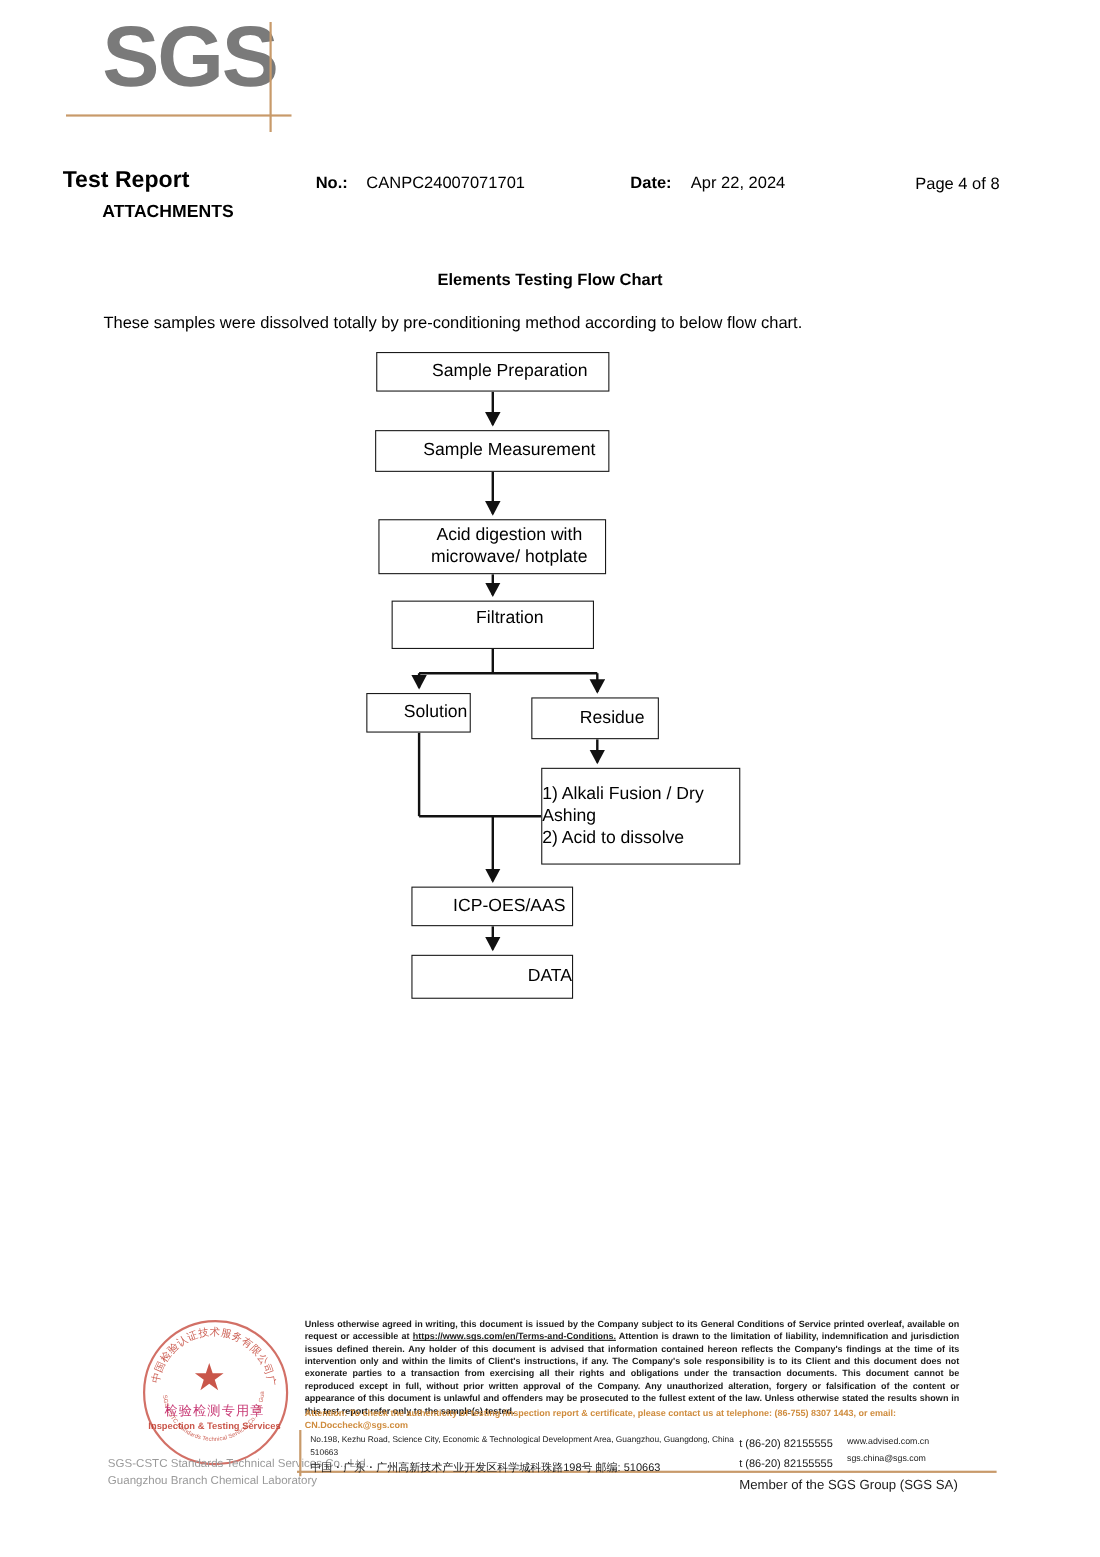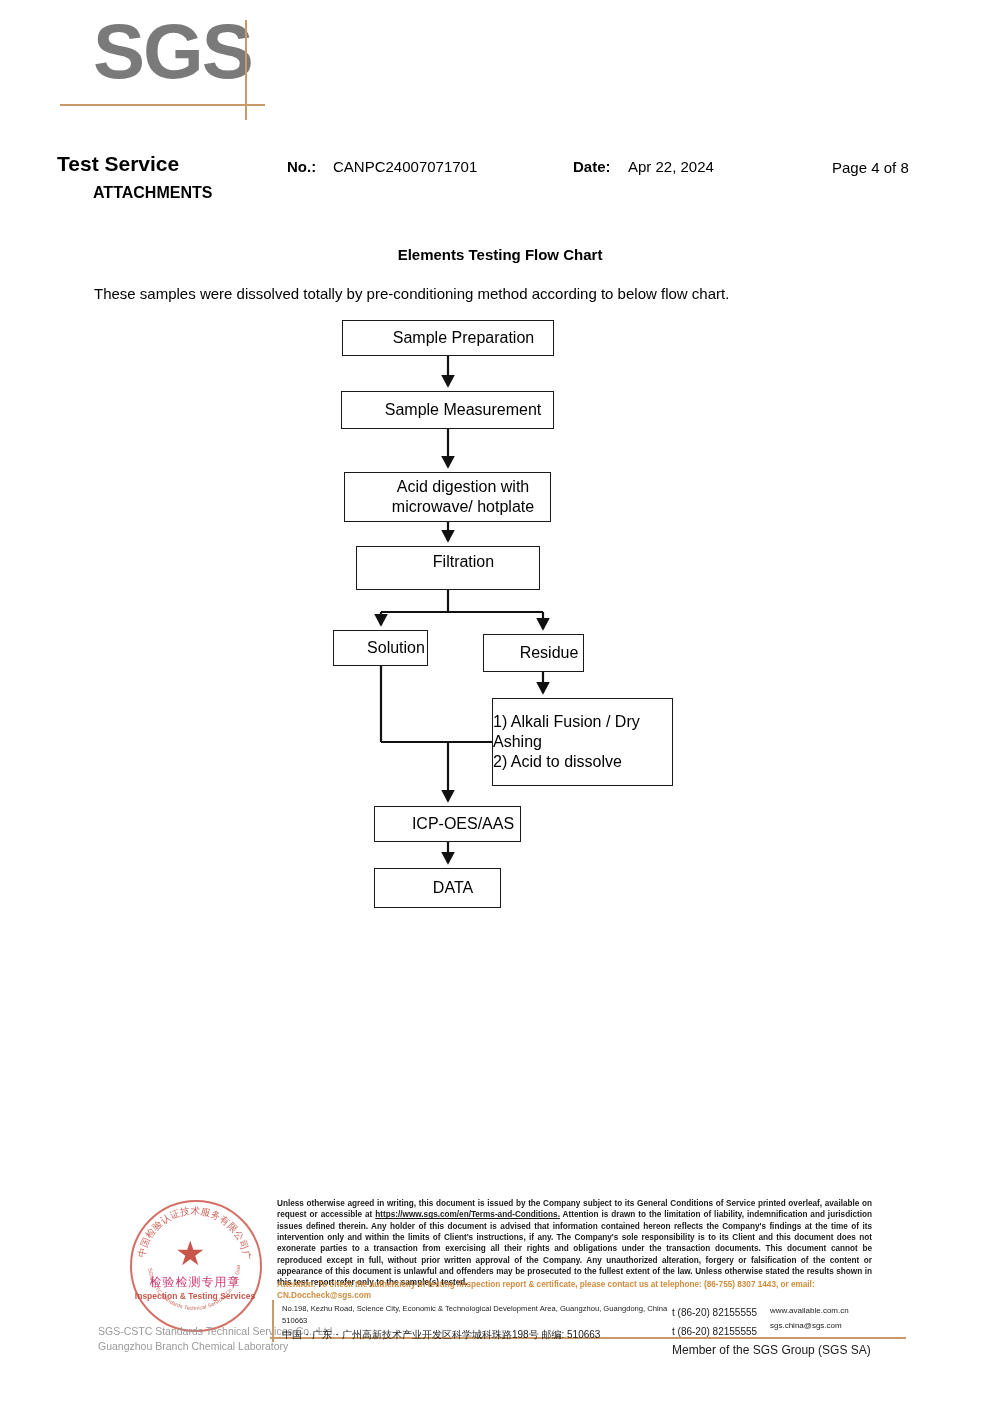--- a/index.html
+++ b/index.html
@@ -293,21 +293,21 @@
 <body>
 
 <div id="page">
 
   <div id="logo-wrap">
     <div id="logo-text">SGS</div>
     <div id="logo-hline"></div>
     <div id="logo-vline"></div>
   </div>
 
-  <div class="hdr" id="hdr-title">Test Service</div>
+  <div class="hdr" id="hdr-title">Test Report</div>
   <div class="hdr" id="hdr-sub">ATTACHMENTS</div>
   <div class="hdr" id="hdr-no-label">No.:</div>
   <div class="hdr" id="hdr-no-value">CANPC24007071701</div>
   <div class="hdr" id="hdr-date-label">Date:</div>
   <div class="hdr" id="hdr-date-value">Apr 22, 2024</div>
   <div class="hdr" id="hdr-page">Page 4 of 8</div>
 
   <div id="chart-title">Elements Testing Flow Chart</div>
   <div id="intro">These samples were dissolved totally by pre-conditioning method according to below flow chart.</div>
 
@@ -355,35 +355,35 @@
   </div>
 
   <div class="fbox" style="left:356px; top:546px; width:184px; height:44px; align-items:flex-start; padding-top:5px;">
     <span class="fbox-inner">Filtration</span>
   </div>
 
   <div class="fbox" style="left:333px; top:630px; width:95px; height:36px;">
     <span class="fbox-inner">Solution</span>
   </div>
 
-  <div class="fbox" style="left:483px; top:634px; width:101px; height:38px;">
+  <div class="fbox" style="left:483px; top:634px; width:116px; height:38px;">
     <span class="fbox-inner">Residue</span>
   </div>
 
   <div class="fbox left-align" style="left:492px; top:698px; width:181px; height:88px;">
     <span class="fbox-inner">1) Alkali Fusion / Dry
      Ashing
 2) Acid to dissolve</span>
   </div>
 
   <div class="fbox" style="left:374px; top:806px; width:147px; height:36px;">
     <span class="fbox-inner">ICP-OES/AAS</span>
   </div>
 
-  <div class="fbox" style="left:374px; top:868px; width:127px; height:40px;">
+  <div class="fbox" style="left:374px; top:868px; width:147px; height:40px;justify-content:flex-end;">
     <span class="fbox-inner">DATA</span>
   </div>
 
   <div id="stamp">
     <div id="stamp-circle"></div>
     <svg class="stamp-arc" viewBox="0 0 128 128">
       <defs>
         <path id="arcTop" d="M 14,64 A 50,50 0 0 1 114,64" fill="none"></path>
         <path id="arcBot" d="M 18,64 A 46,46 0 0 0 110,64" fill="none"></path>
       </defs>
@@ -412,19 +412,19 @@
     <div>No.198, Kezhu Road, Science City, Economic &amp; Technological Development Area, Guangzhou, Guangdong, China 510663</div>
     <div id="addr-cn">中国・广东・广州高新技术产业开发区科学城科珠路198号    邮编: 510663</div>
   </div>
 
   <div id="tel-block">
     <div>t (86-20) 82155555</div>
     <div>t (86-20) 82155555</div>
   </div>
 
   <div id="web-block">
-    <div>www.available.com.cn</div>
+    <div>www.advised.com.cn</div>
     <div>sgs.china@sgs.com</div>
   </div>
 
   <div id="member">Member of the SGS Group (SGS SA)</div>
 
 </div>
 
 </body></html>

